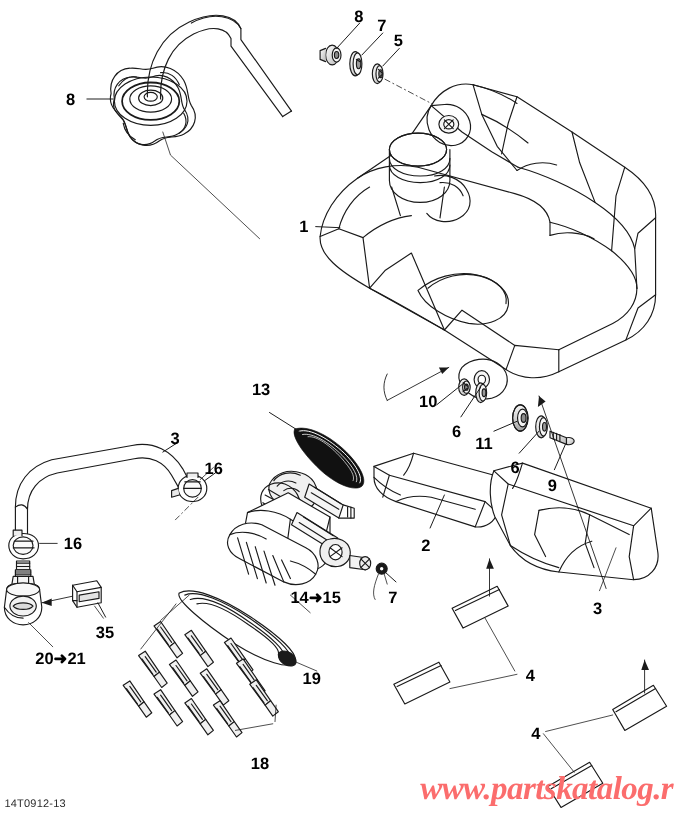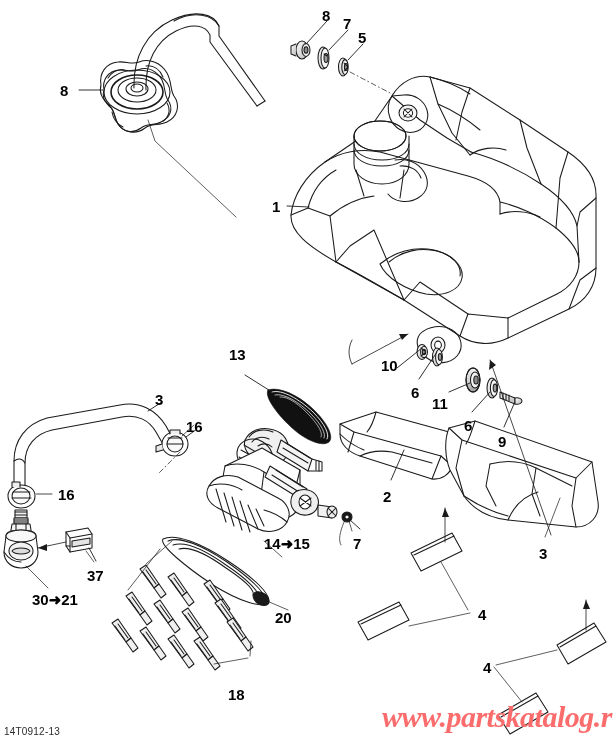--- a/index.html
+++ b/index.html
@@ -592,23 +592,23 @@
   <div class="callout" style="left:432px; top:396px;">11</div>
   <div class="callout" style="left:464px; top:418px;">6</div>
   <div class="callout" style="left:498px; top:434px;">9</div>
   <div class="callout" style="left:155px; top:392px;">3</div>
   <div class="callout" style="left:186px; top:419px;">16</div>
   <div class="callout" style="left:58px;  top:487px;">16</div>
   <div class="callout" style="left:383px; top:489px;">2</div>
   <div class="callout" style="left:539px; top:546px;">3</div>
   <div class="callout" style="left:353px; top:536px;">7</div>
   <div class="callout" style="left:264px; top:536px;">14➜15</div>
-  <div class="callout" style="left:87px;  top:568px;">37</div>
-  <div class="callout" style="left:32px;  top:592px;">30➜21</div>
-  <div class="callout" style="left:275px; top:610px;">20</div>
+  <div class="callout" style="left:87px;  top:568px;">35</div>
+  <div class="callout" style="left:32px;  top:592px;">20➜21</div>
+  <div class="callout" style="left:275px; top:610px;">19</div>
   <div class="callout" style="left:478px; top:607px;">4</div>
   <div class="callout" style="left:228px; top:651px;margin-top:36px;">18</div>
   <div class="callout" style="left:483px; top:660px;">4</div>
 
   <div class="diagram-id">14T0912-13</div>
 
   <div class="watermark">www.partskatalog.ru</div>
 
 </div>
 

